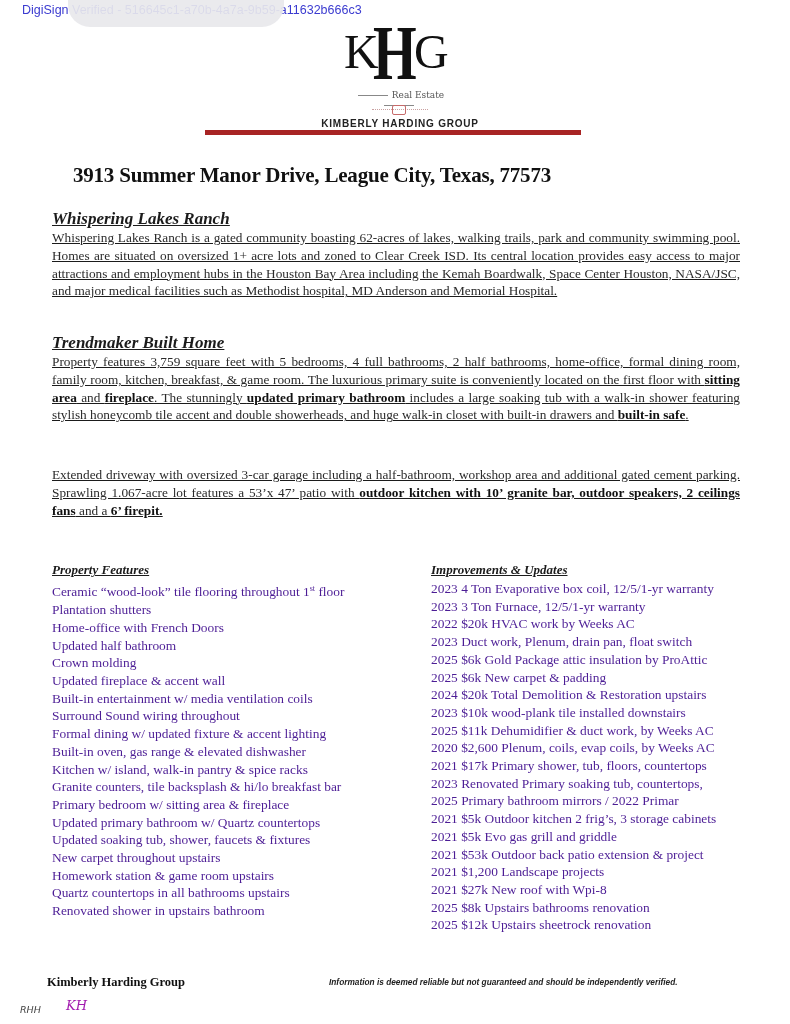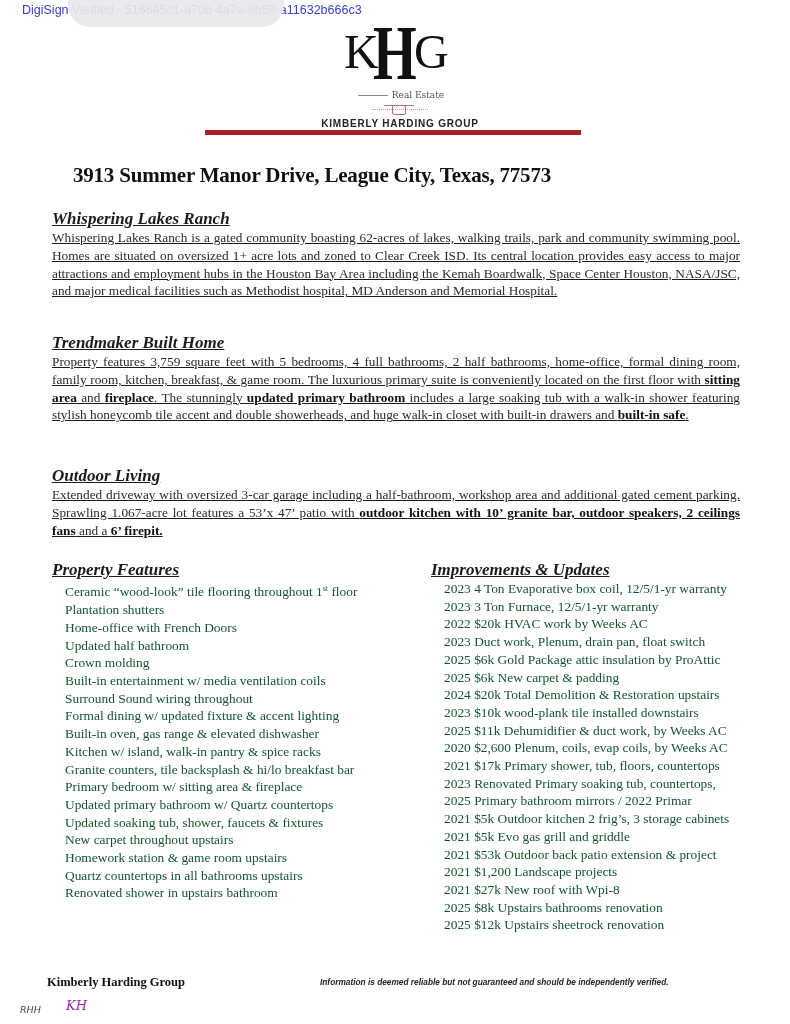--- a/index.html
+++ b/index.html
@@ -51,33 +51,33 @@
   .section h2 {
     margin: 0; font-size: 17px; font-style: italic; font-weight: bold; text-decoration: underline;
     line-height: 20px; color: #1b1b1b;
   }
   .section p {
     margin: 0; font-size: 13.3px; line-height: 17.8px; text-align: justify; color: #2a2a2a;
   }
   .section p b { color: #111; }
   .col { position: absolute; top: 560px; }
   .col h2 {
-    margin: 0; font-size: 17px; font-style: italic; font-weight: bold; text-decoration: underline; line-height: 20px;
+    margin: 0; font-size: 13px; font-style: italic; font-weight: bold; text-decoration: underline; line-height: 20px;
   }
   .col ul { list-style: none; margin: 0; padding: 0; }
-  .col li { font-size: 13.4px; line-height: 17.7px; white-space: nowrap; color: #14532d; margin-left: 13px; }
+  .col li { font-size: 13.4px; line-height: 17.7px; white-space: nowrap; color: #4c1d95; }
   .col li sup { font-size: 8px; }
   .col-left { left: 52px; width: 370px; }
   .col-right { left: 431px; width: 350px; }
 
   .footer-left {
     position: absolute; left: 47px; top: 975px; font-size: 12.5px; font-weight: bold; color: #111;
   }
   .footer-right {
-    position: absolute; left: 320px; top: 977px; font-family: "Liberation Sans", "DejaVu Sans", sans-serif;
+    position: absolute; left: 329px; top: 977px; font-family: "Liberation Sans", "DejaVu Sans", sans-serif;
     font-size: 8.3px; font-style: italic; font-weight: bold; color: #222; white-space: nowrap;
   }
   .initials-1 {
     position: absolute; left: 20px; top: 1004px; font-size: 9.5px; font-style: italic; color: #444;
     font-family: "DejaVu Sans", sans-serif;
   }
   .initials-2 {
     position: absolute; left: 66px; top: 998px; font-size: 13px; font-style: italic; color: #a21caf;
     font-family: "DejaVu Serif", serif;
   }
@@ -109,32 +109,32 @@
   <h2>Whispering Lakes Ranch</h2>
   <p><span>Whispering Lakes Ranch is a gated community boasting 62-acres of lakes, walking trails, park and community swimming pool. Homes are situated on oversized 1+ acre lots and zoned to Clear Creek ISD. Its central location provides easy access to major attractions and employment hubs in the Houston Bay Area including the Kemah Boardwalk, Space Center Houston, NASA/JSC, and major medical facilities such as Methodist hospital, MD Anderson and Memorial Hospital.</span></p>
 </div>
 
 <div class="section" style="top:333px;">
   <h2>Trendmaker Built Home</h2>
   <p><span>Property features 3,759 square feet with 5 bedrooms, 4 full bathrooms, 2 half bathrooms, home-office, formal dining room, family room, kitchen, breakfast, &amp; game room. The luxurious primary suite is conveniently located on the first floor with </span><b>sitting area</b><span> and </span><b>fireplace</b><span>. The stunningly </span><b>updated primary bathroom</b><span> includes a large soaking tub with a walk-in shower featuring stylish honeycomb tile accent and double showerheads, and huge walk-in closet with built-in drawers and </span><b>built-in safe</b><span>.</span></p>
 </div>
 
 <div class="section" style="top:466px;">
-  <h2>Outdoor Living</h2>
   <p><span>Extended driveway with oversized 3-car garage including a half-bathroom, workshop area and additional gated cement parking. Sprawling 1.067-acre lot features a 53’x 47’ patio with </span><b>outdoor kitchen with 10’ granite bar, outdoor speakers, 2 ceilings fans</b><span> and a </span><b>6’ firepit.</b></p>
 </div>
 
 <div class="col col-left">
   <h2>Property Features</h2>
   <ul>
     <li>Ceramic “wood-look” tile flooring throughout 1<sup>st</sup> floor</li>
     <li>Plantation shutters</li>
     <li>Home-office with French Doors</li>
     <li>Updated half bathroom</li>
     <li>Crown molding</li>
+    <li>Updated fireplace &amp; accent wall</li>
     <li>Built-in entertainment w/ media ventilation coils</li>
     <li>Surround Sound wiring throughout</li>
     <li>Formal dining w/ updated fixture &amp; accent lighting</li>
     <li>Built-in oven, gas range &amp; elevated dishwasher</li>
     <li>Kitchen w/ island, walk-in pantry &amp; spice racks</li>
     <li>Granite counters, tile backsplash &amp; hi/lo breakfast bar</li>
     <li>Primary bedroom w/ sitting area &amp; fireplace</li>
     <li>Updated primary bathroom w/ Quartz countertops</li>
     <li>Updated soaking tub, shower, faucets &amp; fixtures</li>
     <li>New carpet throughout upstairs</li>

